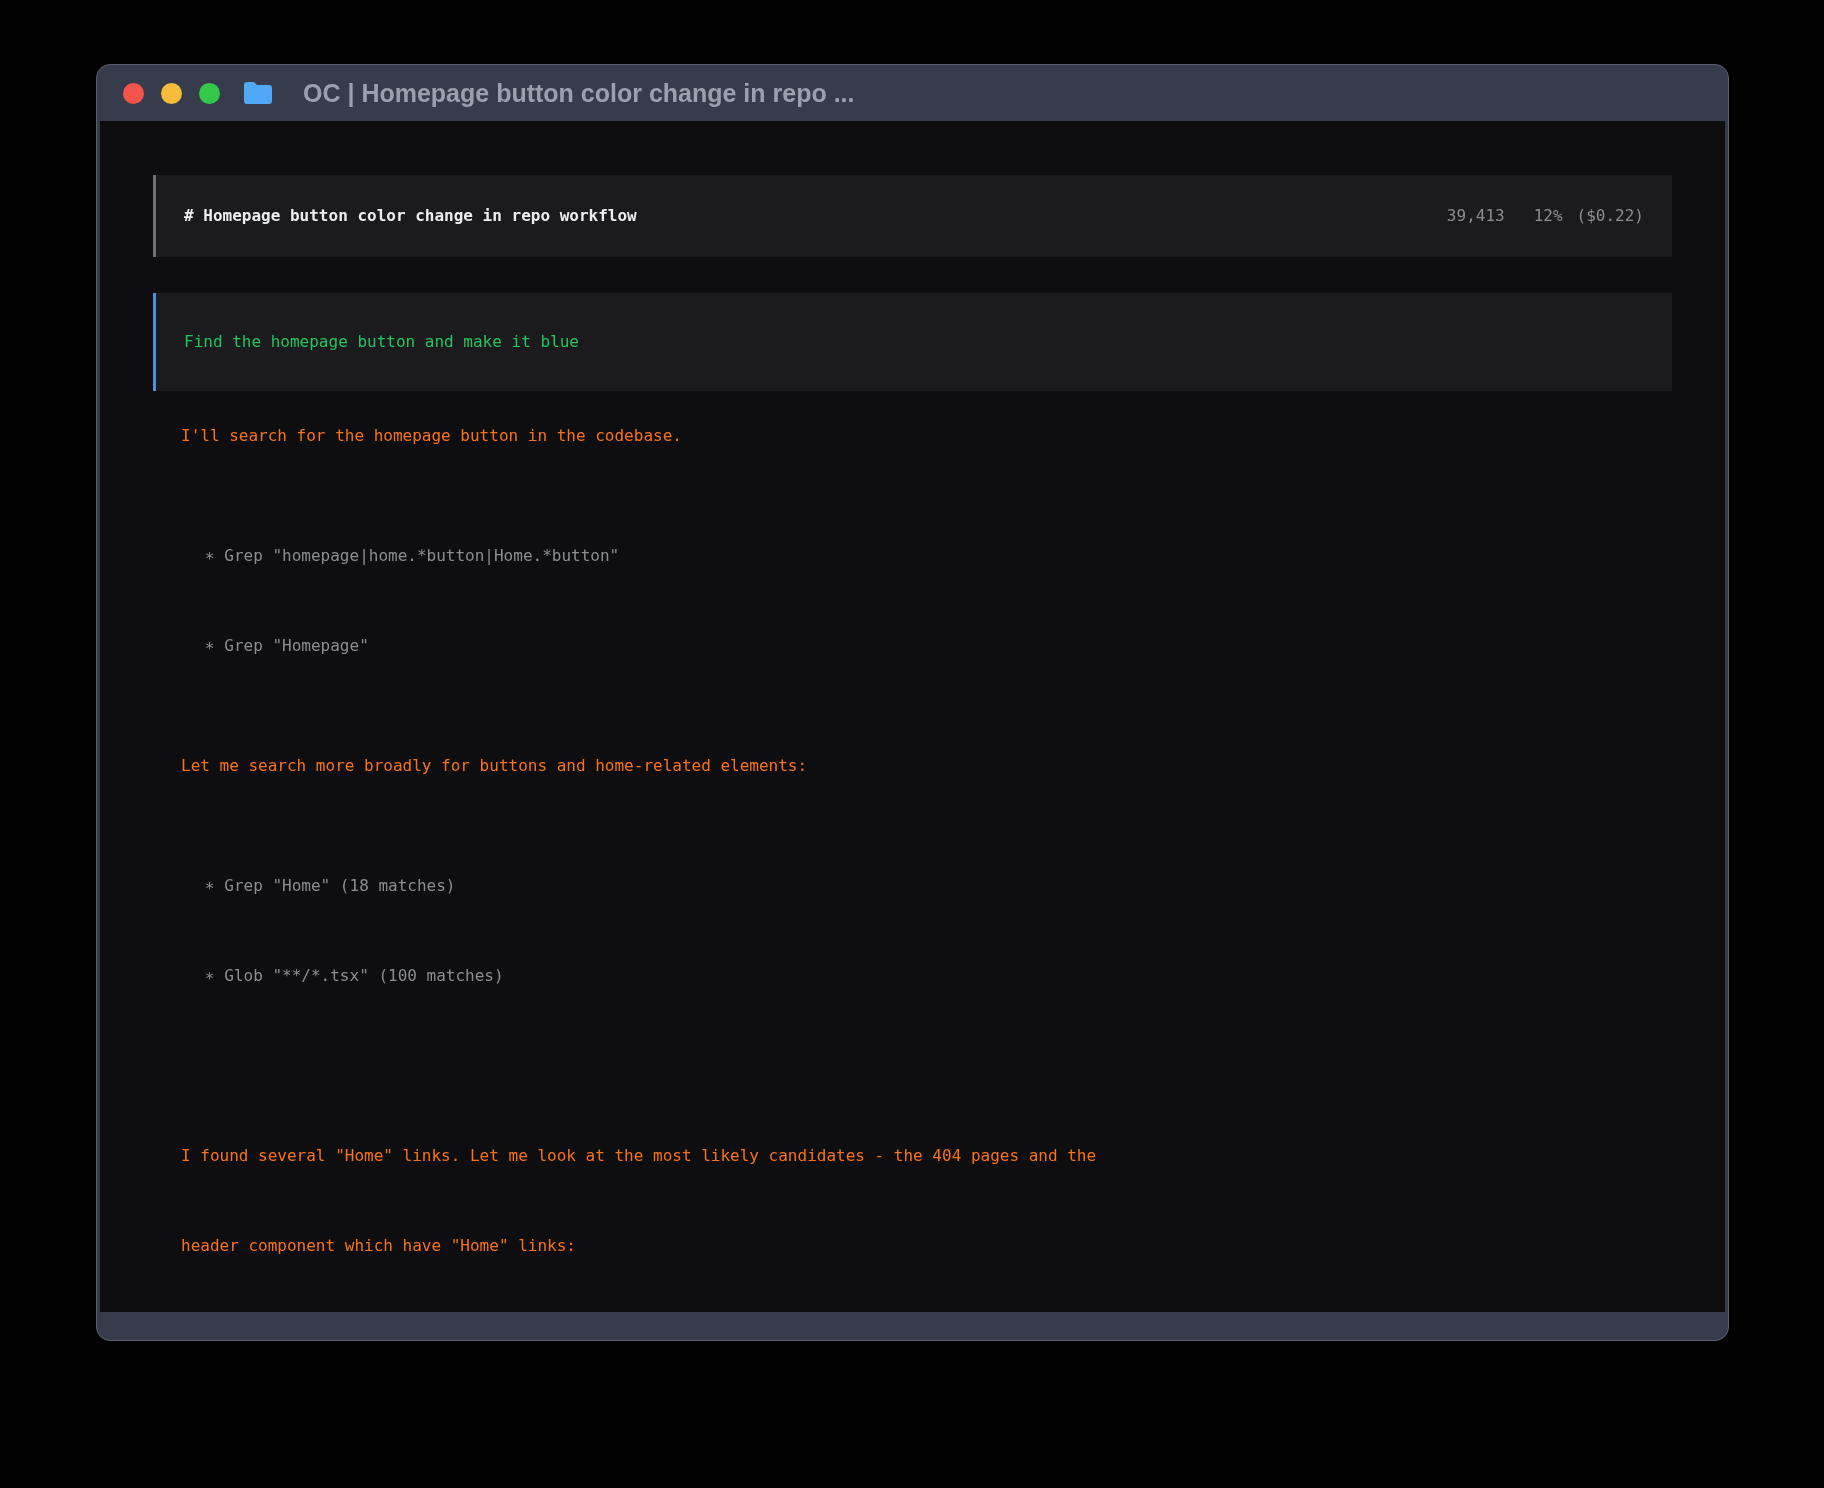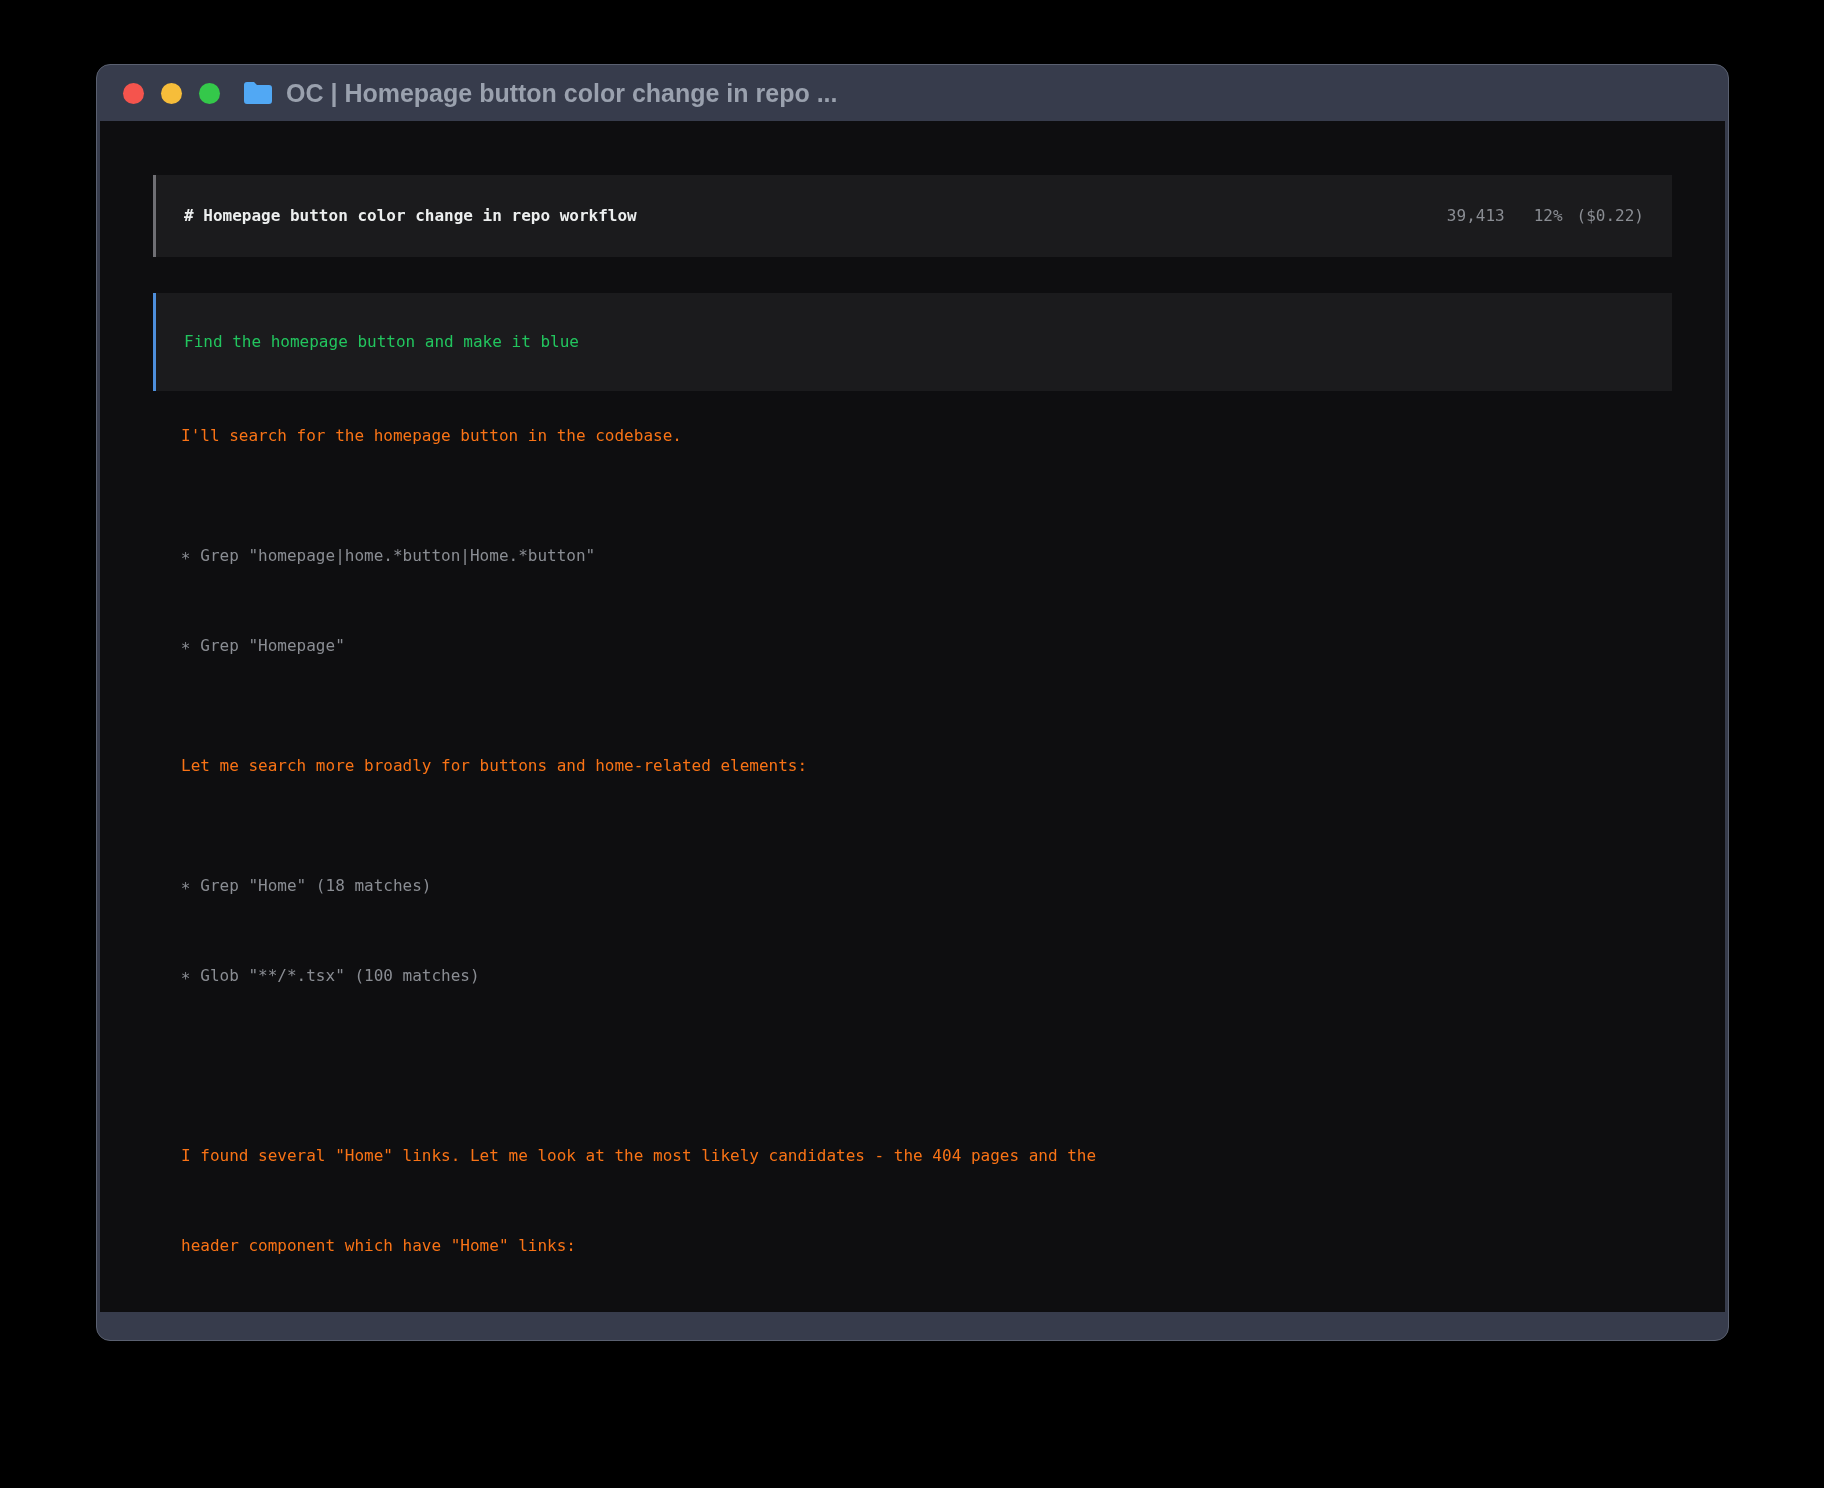--- a/index.html
+++ b/index.html
@@ -17,21 +17,21 @@
   .titlebar {
     height:56px; display:flex; align-items:center; padding:0 26px;
   }
   .lights { display:flex; gap:17px; align-items:center; }
   .light { width:21px; height:21px; border-radius:50%; }
   .light.red    { background:#f5544d; }
   .light.yellow { background:#f6bd3a; }
   .light.green  { background:#34c84a; }
   .folder { margin-left:23px; display:flex; align-items:center; }
   .window-title {
-    margin-left:13px;
+    margin-left:30px;
     font-family:"Liberation Sans", sans-serif;
     font-weight:bold; font-size:25px; color:#9aa1ae;
     white-space:nowrap;
   }
   .content {
     background:#0e0e10; margin:0 3px; height:1191px;
     padding:54px 53px 0 53px;
     font-size:16px; line-height:30px; color:#e7e7e9;
     overflow:hidden;
   }
@@ -44,21 +44,21 @@
   .session-title { font-weight:bold; color:#eceeee; white-space:nowrap; }
   .session-stats { color:#8a8d93; white-space:nowrap; }
   .session-stats .tokens { margin-right:29px; }
   .session-stats .cost { margin-left:14px; }
   .user-block {
     margin-top:36px; padding:34px 28px; border-left-color:#4e8fdc;
   }
   .user-text { color:#22c55e; }
   .msg { margin:30px 0 0 28px; color:#f97316; white-space:pre; }
   .tool-group { margin:30px 0 0 28px; color:#8a8d93; white-space:pre; }
-  .tool-line { height:30px; }
+  .tool-line { height:30px;margin-left:24px; }
 </style>
 </head>
 <body>
 
 <div class="window">
   <div class="titlebar">
     <div class="lights">
       <span class="light red"></span>
       <span class="light yellow"></span>
       <span class="light green"></span>

